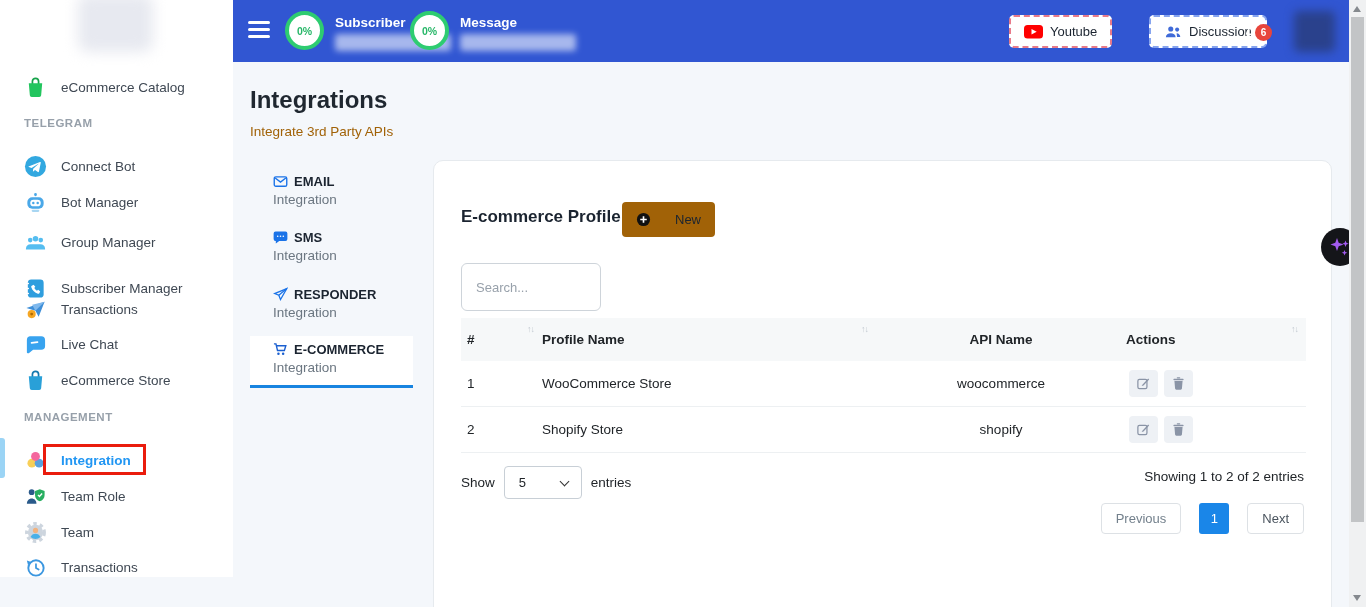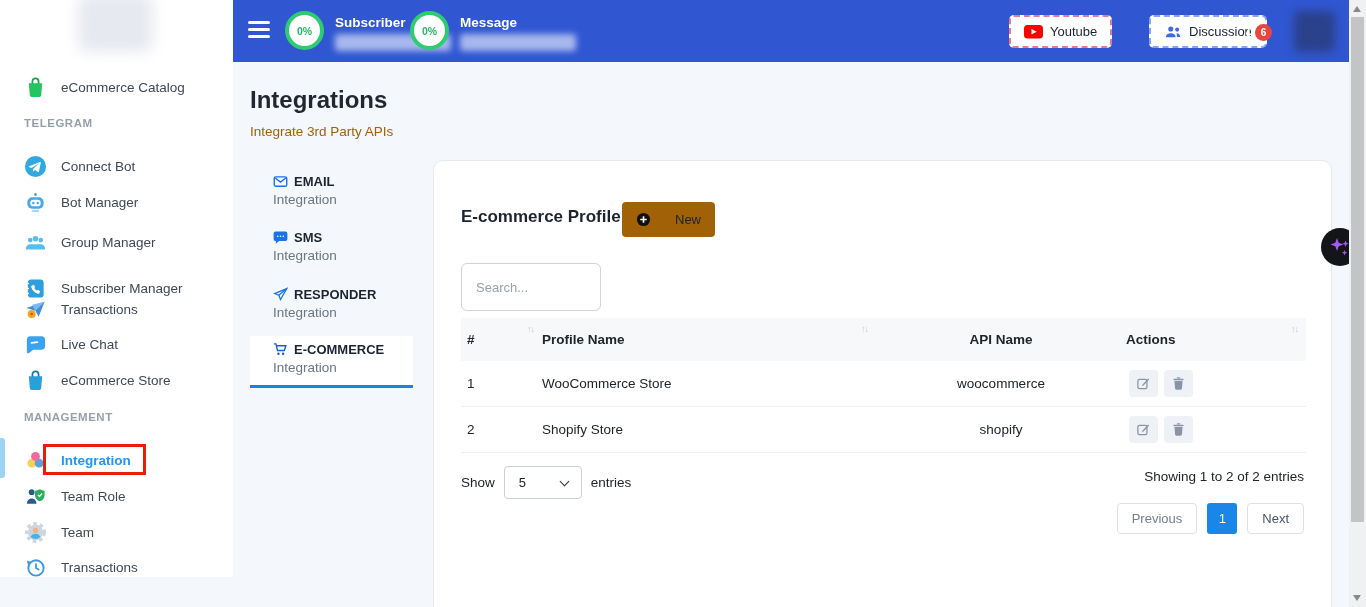--- a/index.html
+++ b/index.html
@@ -59,21 +59,21 @@
   .col-actions { width:180px; }
   .sort { position:absolute; right:8px; top:6px; font-size:9px; color:#c3cad2; letter-spacing:-1px; }
   .sort::before { content:"↑↓"; }
   .act-btn { width:29px; height:27px; background:#eef1f5; border:none; border-radius:4px; display:flex; align-items:center; justify-content:center; cursor:pointer; margin:0 3px; }
   .act-btn svg { width:15px; height:15px; }
 
   .show-row { position:absolute; left:27px; top:305px; display:flex; align-items:center; gap:9px; font-size:13.5px; color:#212529; }
   .page-select { width:78px; height:33px; border:1px solid #c8cfd6; border-radius:4px; display:flex; align-items:center; padding:0 14px; font-size:13px; color:#212529; cursor:pointer; position:relative; }
   .caret { position:absolute; right:13px; top:11px; width:7px; height:7px; border-right:1.7px solid #333; border-bottom:1.7px solid #333; transform:rotate(45deg); }
   .showing-text { position:absolute; right:27px; top:308px; font-size:13.5px; color:#212529; }
-  .pagination { position:absolute; right:27px; top:342px; display:flex; gap:10px; }
+  .pagination { position:absolute; right:27px; top:342px; display:flex; gap:18px; }
   .pg-btn { height:31px; background:#fff; border:1px solid #dde1e5; border-radius:4px; font-size:13px; color:#73808c; padding:0 14px; display:flex; align-items:center; cursor:pointer; font-family:inherit; }
   .pg-btn.next { color:#4a545e; }
   .pg-current { width:30px; height:31px; background:#1a86e8; border:none; border-radius:3px; color:#fff; font-size:13px; display:flex; align-items:center; justify-content:center; cursor:pointer; }
 
   
   .ai-float { position:absolute; left:1321px; top:228px; width:38px; height:38px; background:#141519; border-radius:50%; z-index:4; display:flex; align-items:center; justify-content:center; cursor:pointer; }
   #scrollbar { position:absolute; left:1349px; top:0; width:17px; height:607px; background:#f0f1f2; z-index:10; }
   .sb-thumb { position:absolute; left:2px; top:17px; width:13px; height:505px; background:#c2c4c6; cursor:pointer; }
   .sb-arrow { position:absolute; left:4px; width:0; height:0; border-left:4.5px solid transparent; border-right:4.5px solid transparent; cursor:pointer; }
   .sb-up { top:6px; border-bottom:6px solid #85898e; }

